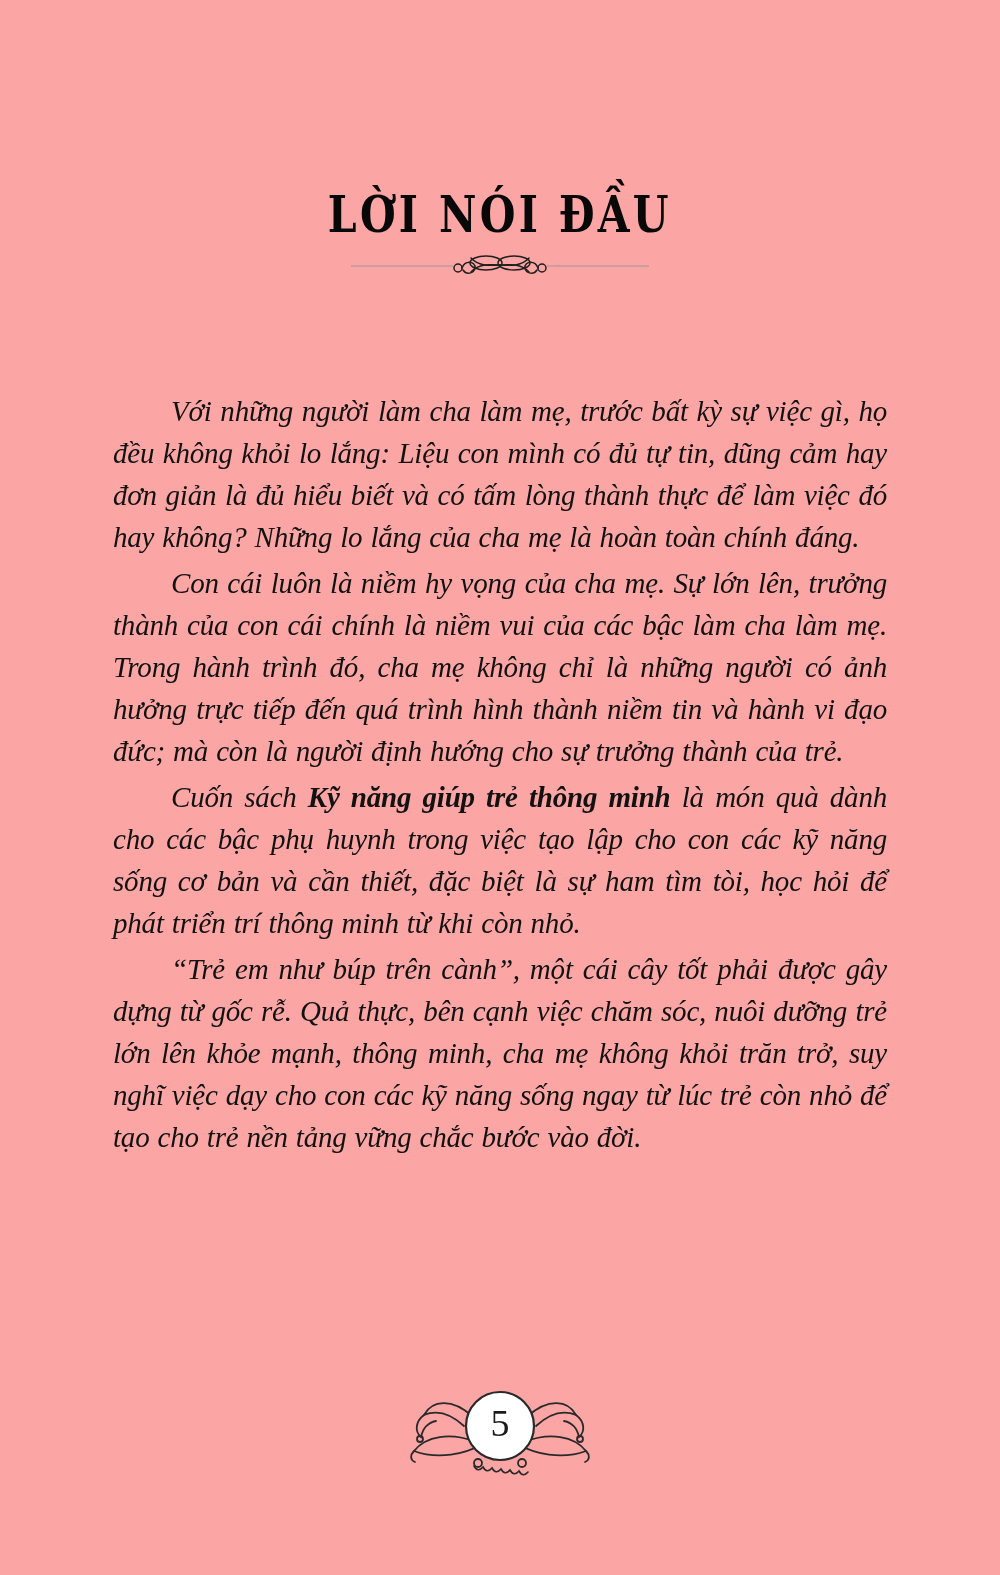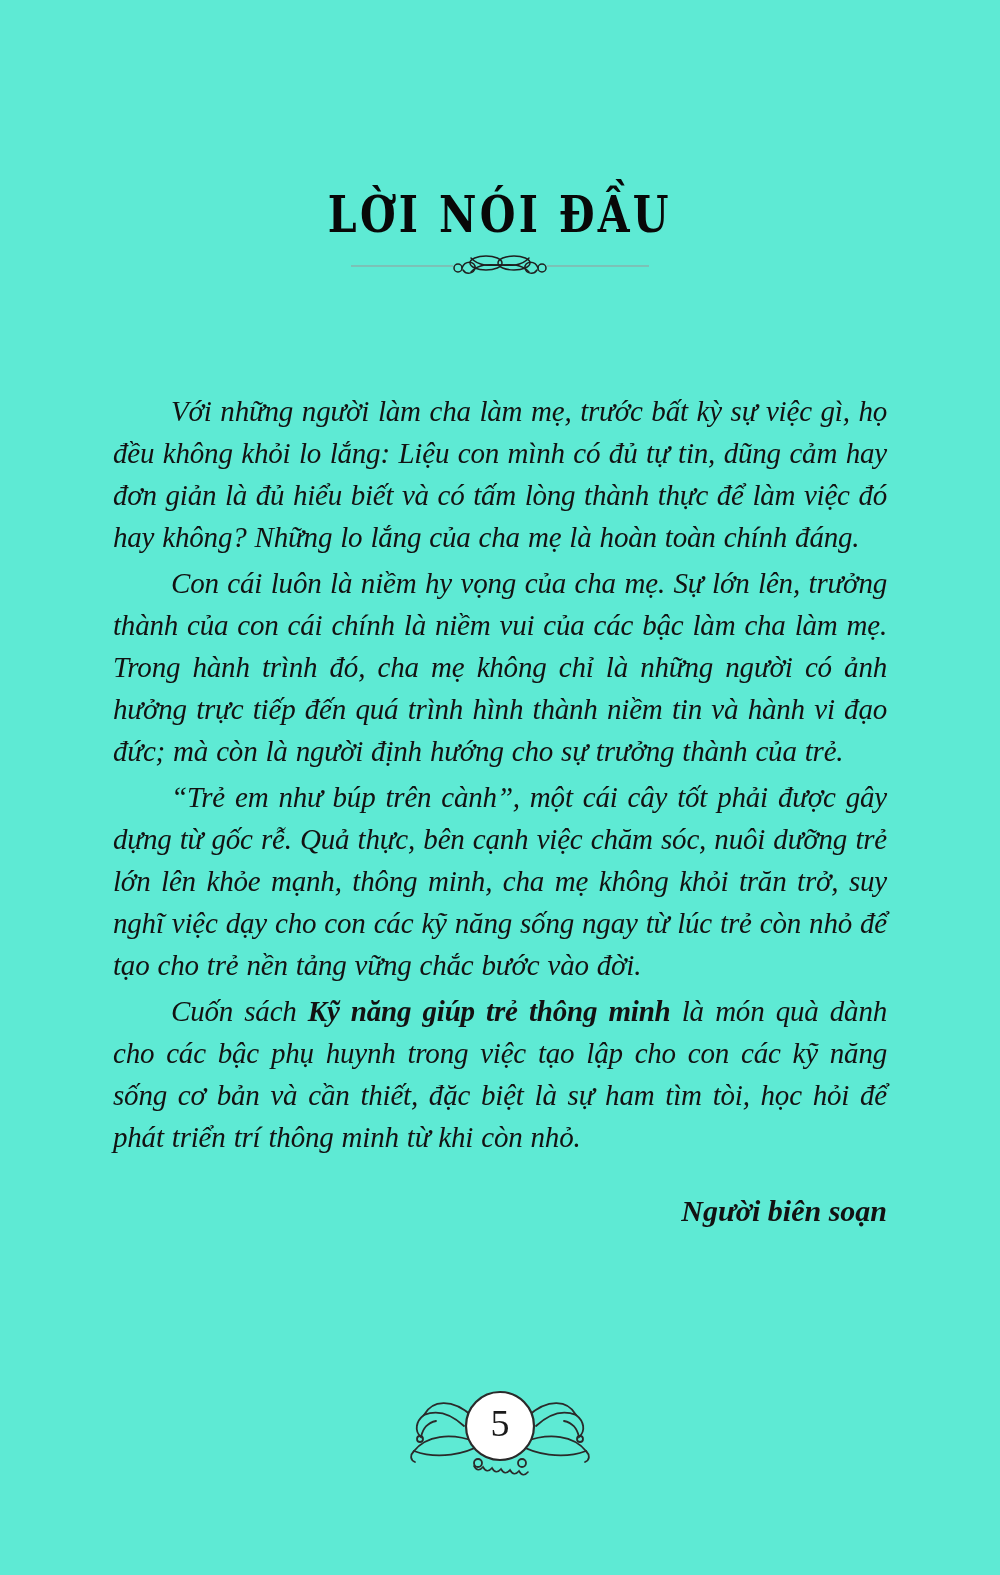--- a/index.html
+++ b/index.html
@@ -2,21 +2,21 @@
 <html><head>
 <meta charset="utf-8">
 <style>
   * { margin: 0; padding: 0; box-sizing: border-box; }
   html, body { background: #ffffff; }
   .page {
     position: relative;
     width: 1000px;
     height: 1575px;
     margin: 0 auto;
-    background: #5eead4;
+    background: #fca5a5;
     font-family: "Liberation Serif", serif;
     color: #121212;
     overflow: hidden;
   }
   .title-wrap {
     position: absolute;
     top: 186px;
     left: 0;
     width: 100%;
     text-align: center;
@@ -113,23 +113,22 @@
         <ellipse cx="328" cy="26" rx="32" ry="14"></ellipse>
         <path d="M376,36 c-6,-16 -28,-14 -26,0 c2,12 18,14 24,4"></path>
         <circle cx="384" cy="36" r="8"></circle>
       </g>
     </svg>
   </div>
 
   <div class="content">
     <p class="body-par">Với những người làm cha làm mẹ, trước bất kỳ sự việc gì, họ đều không khỏi lo lắng: Liệu con mình có đủ tự tin, dũng cảm hay đơn giản là đủ hiểu biết và có tấm lòng thành thực để làm việc đó hay không? Những lo lắng của cha mẹ là hoàn toàn chính đáng.</p>
     <p class="body-par">Con cái luôn là niềm hy vọng của cha mẹ. Sự lớn lên, trưởng thành của con cái chính là niềm vui của các bậc làm cha làm mẹ. Trong hành trình đó, cha mẹ không chỉ là những người có ảnh hưởng trực tiếp đến quá trình hình thành niềm tin và hành vi đạo đức; mà còn là người định hướng cho sự trưởng thành của trẻ.</p>
+    <p class="body-par"><span>Cuốn sách </span><span class="book-title-inline">Kỹ năng giúp trẻ thông minh</span><span> là món quà dành cho các bậc phụ huynh trong việc tạo lập cho con các kỹ năng sống cơ bản và cần thiết, đặc biệt là sự ham tìm tòi, học hỏi để phát triển trí thông minh từ khi còn nhỏ.</span></p>
     <p class="body-par">“Trẻ em như búp trên cành”, một cái cây tốt phải được gây dựng từ gốc rễ. Quả thực, bên cạnh việc chăm sóc, nuôi dưỡng trẻ lớn lên khỏe mạnh, thông minh, cha mẹ không khỏi trăn trở, suy nghĩ việc dạy cho con các kỹ năng sống ngay từ lúc trẻ còn nhỏ để tạo cho trẻ nền tảng vững chắc bước vào đời.</p>
-    <p class="body-par"><span>Cuốn sách </span><span class="book-title-inline">Kỹ năng giúp trẻ thông minh</span><span> là món quà dành cho các bậc phụ huynh trong việc tạo lập cho con các kỹ năng sống cơ bản và cần thiết, đặc biệt là sự ham tìm tòi, học hỏi để phát triển trí thông minh từ khi còn nhỏ.</span></p>
-    <p class="signature">Người biên soạn</p>
   </div>
 
   <div class="ornament-wrap">
     <div class="ornament">
       <svg width="220" height="112" viewBox="0 0 220 112">
         <g fill="none" stroke="#2a2a2a" stroke-width="1.8" stroke-linecap="round">
 
           <path d="M82,34 C62,16 42,18 34,33 C46,28 60,31 74,44"></path>
           <path d="M34,33 C26,39 24,49 31,55 C33,46 37,41 46,39"></path>
           <path d="M86,60 C60,50 36,54 24,69 C48,78 76,72 92,62"></path>

